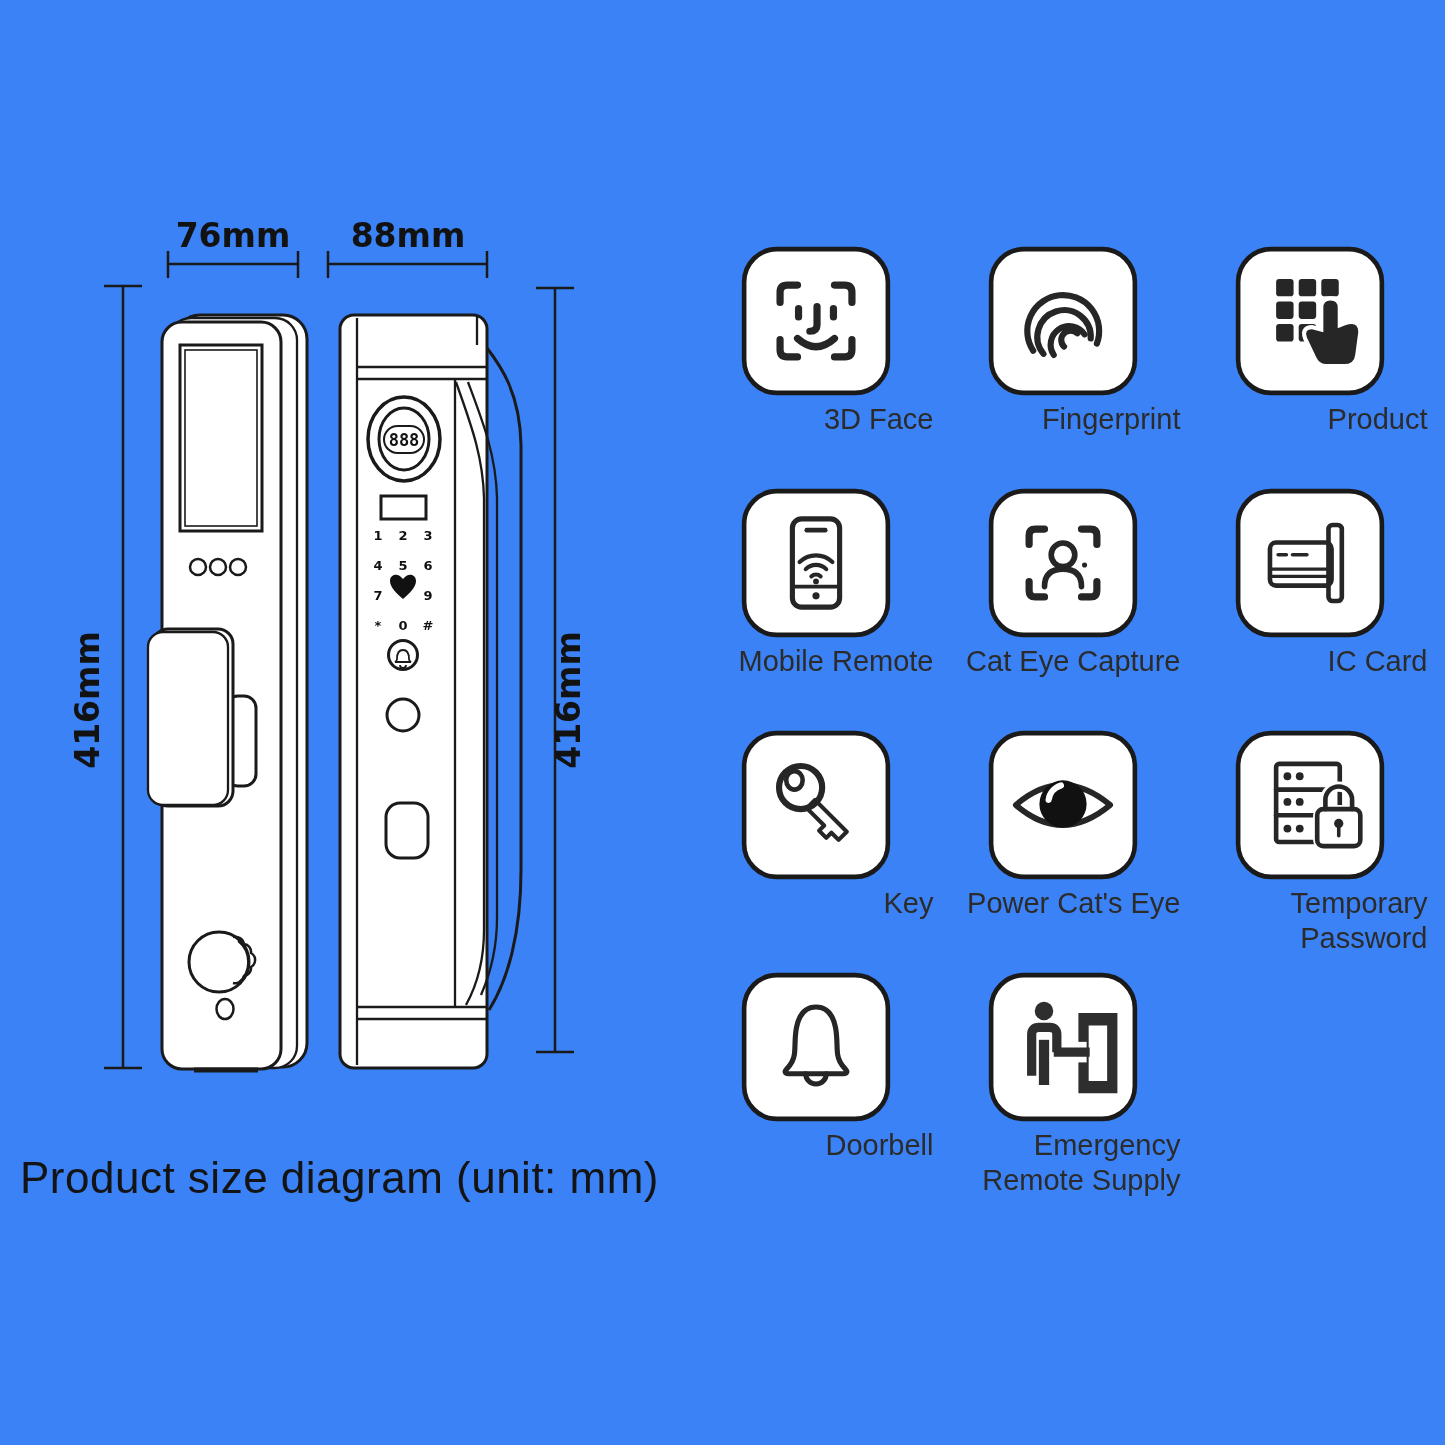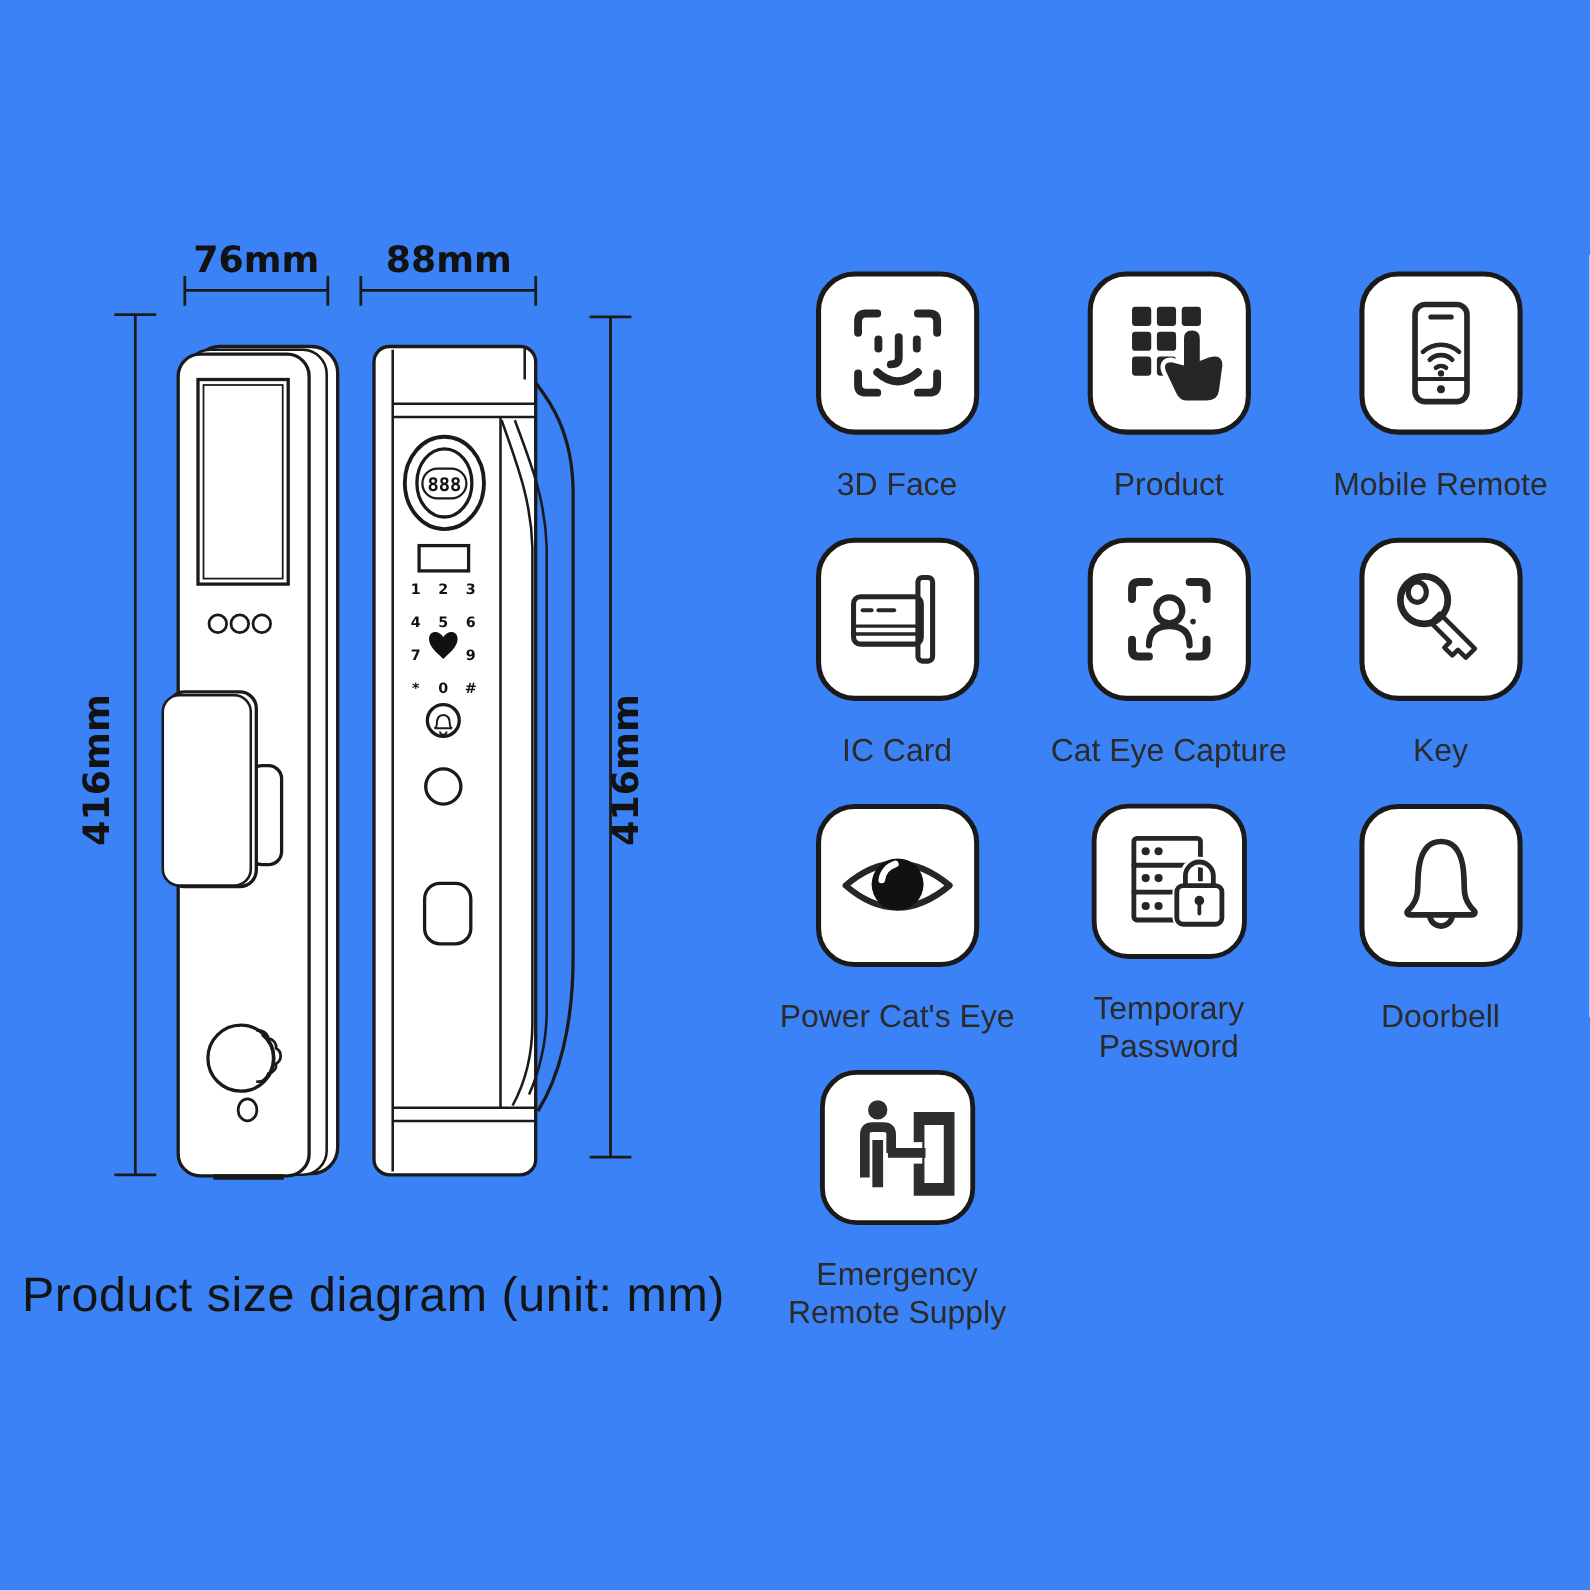--- a/index.html
+++ b/index.html
@@ -6,21 +6,21 @@
   #canvas{position:relative;width:1445px;height:1445px;background:#3b82f6;overflow:hidden;
           font-family:"Liberation Sans",sans-serif;}
   #size-svg{position:absolute;left:0;top:0;}
   .dim-text{font-family:"DejaVu Sans","Liberation Sans",sans-serif;font-weight:bold;font-size:33px;fill:#121212;}
   .keypad-digit{font-family:"DejaVu Sans","Liberation Sans",sans-serif;font-weight:bold;font-size:13px;fill:#111;}
   .dial-digits{font-family:"DejaVu Sans Mono","Liberation Mono",monospace;font-weight:bold;font-size:17px;fill:#111;}
   #feature-grid{position:absolute;left:692px;top:244px;width:742px;
     display:grid;grid-template-columns:repeat(3,247px);grid-auto-rows:242px;}
   .feature-cell{display:flex;flex-direction:column;align-items:center;}
   .icon-frame{width:154px;height:154px;}
-  .feature-label{margin-top:26px;width:236px;text-align:center;font-size:29px;line-height:1.2;
+  .feature-label{margin-top:4px;width:236px;text-align:right;font-size:29px;line-height:1.2;
     color:#2b2b2b;letter-spacing:0px;}
   #caption{position:absolute;left:20px;top:1153px;width:660px;font-size:44px;color:#141414;
     letter-spacing:0.5px;white-space:nowrap;}
   .ic{stroke:#262626;fill:none;stroke-linecap:round;stroke-linejoin:round;}
 </style>
 </head>
 <body>
 
 <div id="canvas">
 
@@ -150,20 +150,32 @@
           <path d="M 110,93 V 103 Q 110,110 103,110 H 93"></path>
           <path d="M 58,63 V 71"></path>
             <path d="M 92,63 V 71"></path>
           <path d="M 76,61 V 79 Q 76,85 69,85"></path>
           <path d="M 57,92 Q 75,108 93,92"></path>
         </g>
       </svg>
       <div class="feature-label">3D Face</div>
     </div>
 
+    <div class="feature-cell">
+      <svg class="icon-frame" viewBox="0 0 150 150">
+        <rect x="5" y="5" width="140" height="140" rx="32" fill="#fff" stroke="#1a1a1a" stroke-width="4.5"></rect>
+        <g class="ic" stroke-width="6">
+          <path d="M 46,104 A 35,35 0 1 1 108,97"></path>
+          <path d="M 56,107 A 26,26 0 1 1 102,92"></path>
+          <path d="M 66,108 A 17,17 0 1 1 96,88"></path>
+          <path d="M 76,100 A 8,8 0 1 1 89,87"></path>
+        </g>
+      </svg>
+      <div class="feature-label">Fingerprint</div>
+    </div>
 
     <div class="feature-cell">
       <svg class="icon-frame" viewBox="0 0 150 150">
         <rect x="5" y="5" width="140" height="140" rx="32" fill="#fff" stroke="#1a1a1a" stroke-width="4.5"></rect>
         <g fill="#262626">
           <rect x="42" y="34" width="17" height="17" rx="3"></rect>
             <rect x="64" y="34" width="17" height="17" rx="3"></rect>
             <rect x="86" y="34" width="17" height="17" rx="3"></rect>
           <rect x="42" y="56" width="17" height="17" rx="3"></rect>
             <rect x="64" y="56" width="17" height="17" rx="3"></rect>
@@ -190,44 +202,44 @@
         <circle cx="75" cy="93" r="2.8" fill="#262626"></circle>
         <path class="ic" stroke-width="3.5" d="M 52,98 H 98"></path>
         <circle cx="75" cy="107" r="3.5" fill="#262626"></circle>
       </svg>
       <div class="feature-label">Mobile Remote</div>
     </div>
 
     <div class="feature-cell">
       <svg class="icon-frame" viewBox="0 0 150 150">
         <rect x="5" y="5" width="140" height="140" rx="32" fill="#fff" stroke="#1a1a1a" stroke-width="4.5"></rect>
+        <g class="ic" stroke-width="7">
+          <path d="M 42,57 V 48 Q 42,42 48,42 H 57"></path>
+          <path d="M 93,42 H 102 Q 108,42 108,48 V 57"></path>
+          <path d="M 42,93 V 102 Q 42,108 48,108 H 57"></path>
+          <path d="M 108,93 V 102 Q 108,108 102,108 H 93"></path>
+        </g>
+        <circle cx="75" cy="67" r="11.5" class="ic" stroke-width="5.5"></circle>
+        <path class="ic" stroke-width="5.5" d="M 57,98 Q 57,81 75,81 Q 93,81 93,98"></path>
+        <circle cx="96" cy="77" r="2.5" fill="#262626"></circle>
+      </svg>
+      <div class="feature-label">Cat Eye Capture</div>
+    </div>
+
+    <div class="feature-cell">
+      <svg class="icon-frame" viewBox="0 0 150 150">
+        <rect x="5" y="5" width="140" height="140" rx="32" fill="#fff" stroke="#1a1a1a" stroke-width="4.5"></rect>
         <rect x="36" y="55" width="60" height="42" rx="6" class="ic" stroke-width="4.5" fill="#fff"></rect>
         <path class="ic" stroke-width="3.5" d="M 44,67 H 52"></path>
         <path class="ic" stroke-width="3.5" d="M 58,67 H 72"></path>
         <path class="ic" stroke-width="3" d="M 38,81 H 94"></path>
         <path class="ic" stroke-width="3" d="M 38,88 H 94"></path>
         <rect x="93" y="38" width="13" height="74" rx="4" class="ic" stroke-width="4.5" fill="#fff"></rect>
       </svg>
       <div class="feature-label">IC Card</div>
-    </div>
-
-    <div class="feature-cell">
-      <svg class="icon-frame" viewBox="0 0 150 150">
-        <rect x="5" y="5" width="140" height="140" rx="32" fill="#fff" stroke="#1a1a1a" stroke-width="4.5"></rect>
-        <g class="ic" stroke-width="7">
-          <path d="M 42,57 V 48 Q 42,42 48,42 H 57"></path>
-          <path d="M 93,42 H 102 Q 108,42 108,48 V 57"></path>
-          <path d="M 42,93 V 102 Q 42,108 48,108 H 57"></path>
-          <path d="M 108,93 V 102 Q 108,108 102,108 H 93"></path>
-        </g>
-        <circle cx="75" cy="67" r="11.5" class="ic" stroke-width="5.5"></circle>
-        <path class="ic" stroke-width="5.5" d="M 57,98 Q 57,81 75,81 Q 93,81 93,98"></path>
-        <circle cx="96" cy="77" r="2.5" fill="#262626"></circle>
-      </svg>
-      <div class="feature-label">Cat Eye Capture</div>
     </div>
 
     <div class="feature-cell">
       <svg class="icon-frame" viewBox="0 0 150 150">
         <rect x="5" y="5" width="140" height="140" rx="32" fill="#fff" stroke="#1a1a1a" stroke-width="4.5"></rect>
         <path d="M 74,70 L 105,101 L 97,109 L 90,102 L 85,107 L 78,100 L 83,95 L 66,78 Z" class="ic" stroke-width="4" fill="#fff"></path>
         <circle cx="60" cy="58" r="21" class="ic" stroke-width="6" fill="#fff"></circle>
         <ellipse cx="54" cy="51" rx="8" ry="9" class="ic" stroke-width="4.5" fill="#fff"></ellipse>
       </svg>
       <div class="feature-label">Key</div>

